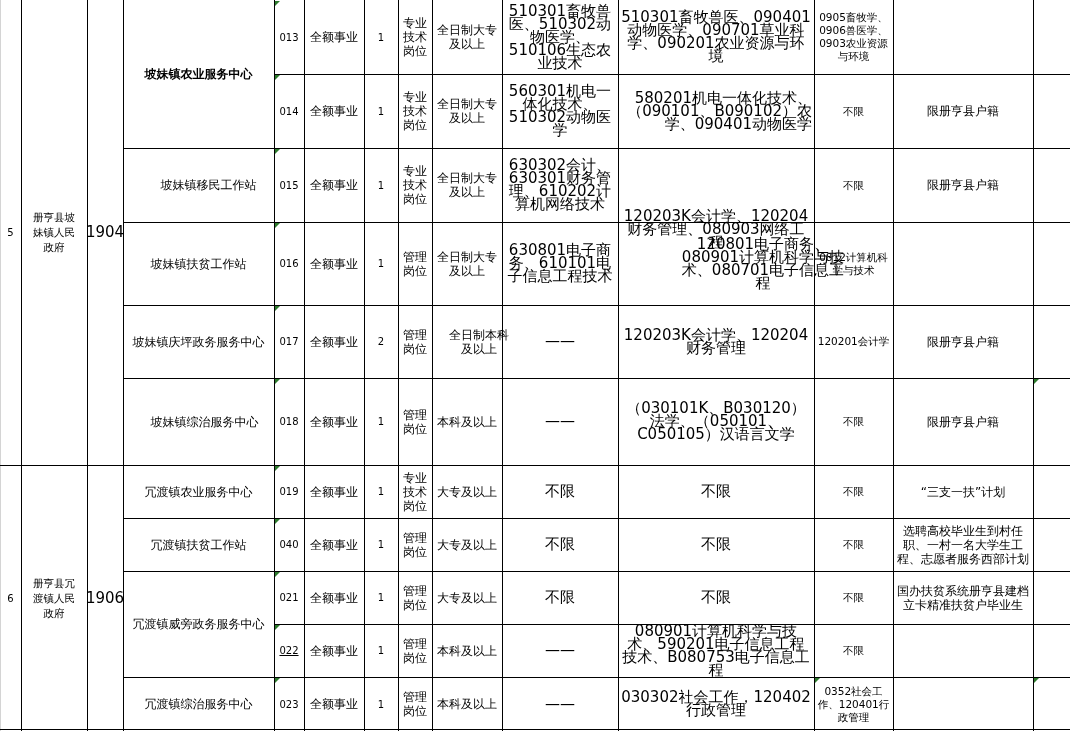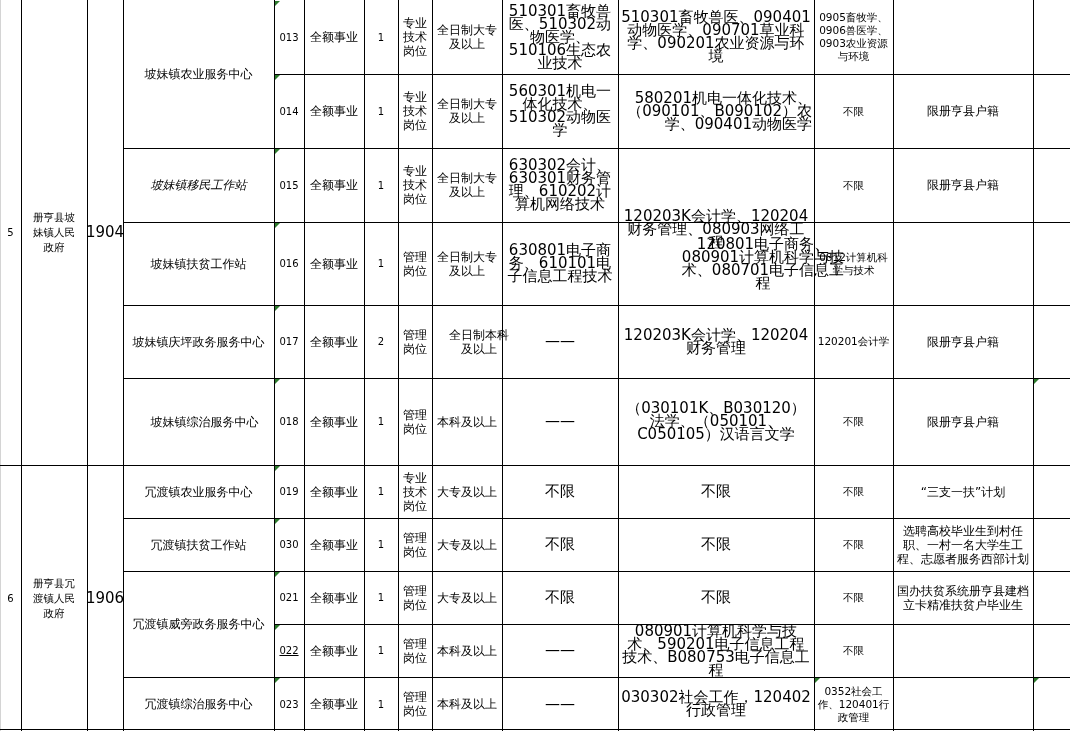--- a/index.html
+++ b/index.html
@@ -19,22 +19,22 @@
 </head>
 <body>
 
 <div class="sheet" id="sheet">
     <div class="cell tiny" style="left: 0px; top: 0px; width: 21px; height: 465px;">5</div>
     <div class="cell tiny" style="left: 24px; top: 0px; width: 60px; height: 465px; font-size: 10.5px; line-height: 15px; padding: 0px 4px;">册亨县坡妹镇人民政府</div>
     <div class="cell small" style="left: 87px; top: 0px; width: 36px; height: 465px;">1904</div>
     <div class="cell tiny" style="left: 0px; top: 465px; width: 21px; height: 266px;">6</div>
     <div class="cell tiny" style="left: 24px; top: 465px; width: 60px; height: 266px; font-size: 10.5px; line-height: 15px; padding: 0px 4px;">册亨县冗渡镇人民政府</div>
     <div class="cell small" style="left: 87px; top: 465px; width: 36px; height: 266px;">1906</div>
-    <div class="cell" style="left: 123px; top: 0px; width: 151px; height: 148px;">坡妹镇农业服务中心</div>
-    <div class="cell" style="left: 123px; top: 148px; width: 151px; height: 74px; font-style: italic;">坡妹镇移民工作站</div>
+    <div class="cell" style="left: 123px; top: 0px; width: 151px; height: 148px; font-weight: bold;">坡妹镇农业服务中心</div>
+    <div class="cell" style="left: 133px; top: 148px; width: 151px; height: 74px;">坡妹镇移民工作站</div>
     <div class="cell" style="left: 123px; top: 222px; width: 151px; height: 83px;">坡妹镇扶贫工作站</div>
     <div class="cell" style="left: 123px; top: 305px; width: 151px; height: 73px;">坡妹镇庆坪政务服务中心</div>
     <div class="cell" style="left: 123px; top: 378px; width: 151px; height: 87px; padding-left: 14px;">坡妹镇综治服务中心</div>
     <div class="cell" style="left: 123px; top: 518px; width: 151px; height: 53px;">冗渡镇扶贫工作站</div>
     <div class="cell" style="left: 123px; top: 465px; width: 151px; height: 53px;">冗渡镇农业服务中心</div>
     <div class="cell" style="left: 123px; top: 571px; width: 151px; height: 106px;">冗渡镇威旁政务服务中心</div>
     <div class="cell" style="left: 123px; top: 677px; width: 151px; height: 54px;">冗渡镇综治服务中心</div>
     <div class="cell tiny" style="left: 274px; top: 0px; width: 30px; height: 74px;">013</div>
     <div class="cell" style="left: 304px; top: 0px; width: 60px; height: 74px;">全额事业</div>
     <div class="cell tiny" style="left: 364px; top: 0px; width: 34px; height: 74px;">1</div>
@@ -105,21 +105,21 @@
     <div class="cell" style="left: 304px; top: 465px; width: 60px; height: 53px;">全额事业</div>
     <div class="cell tiny" style="left: 364px; top: 465px; width: 34px; height: 53px;">1</div>
     <div class="cell" style="left: 402px; top: 465px; width: 26px; height: 53px; padding: 0px;">专业技术岗位</div>
     <div class="cell" style="left: 432px; top: 465px; width: 70px; height: 53px; padding: 0px 3px;">大专及以上</div>
     <div class="cell small" style="left: 502px; top: 465px; width: 116px; height: 53px;">不限</div>
     <div class="cell small" style="left: 618px; top: 465px; width: 196px; height: 53px;">不限</div>
     <div class="cell small" style="left: 814px; top: 465px; width: 79px; height: 53px; font-size: 10.5px;">不限</div>
     <div class="cell" style="left: 893px; top: 465px; width: 140px; height: 53px;">“三支一扶”计划</div>
     <div class="cell" style="left: 1033px; top: 465px; width: 37px; height: 53px;"></div>
     <div class="mark" style="left: 275px; top: 466px;"></div>
-    <div class="cell tiny" style="left: 274px; top: 518px; width: 30px; height: 53px;">030</div>
+    <div class="cell tiny" style="left: 274px; top: 518px; width: 30px; height: 53px;">040</div>
     <div class="cell" style="left: 304px; top: 518px; width: 60px; height: 53px;">全额事业</div>
     <div class="cell tiny" style="left: 364px; top: 518px; width: 34px; height: 53px;">1</div>
     <div class="cell" style="left: 402px; top: 518px; width: 26px; height: 53px; padding: 0px;">管理岗位</div>
     <div class="cell" style="left: 432px; top: 518px; width: 70px; height: 53px; padding: 0px 3px;">大专及以上</div>
     <div class="cell small" style="left: 502px; top: 518px; width: 116px; height: 53px;">不限</div>
     <div class="cell small" style="left: 618px; top: 518px; width: 196px; height: 53px;">不限</div>
     <div class="cell small" style="left: 814px; top: 518px; width: 79px; height: 53px; font-size: 10.5px;">不限</div>
     <div class="cell" style="left: 893px; top: 518px; width: 140px; height: 53px;">选聘高校毕业生到村任职、一村一名大学生工程、志愿者服务西部计划</div>
     <div class="cell" style="left: 1033px; top: 518px; width: 37px; height: 53px;"></div>
     <div class="mark" style="left: 275px; top: 519px;"></div>

